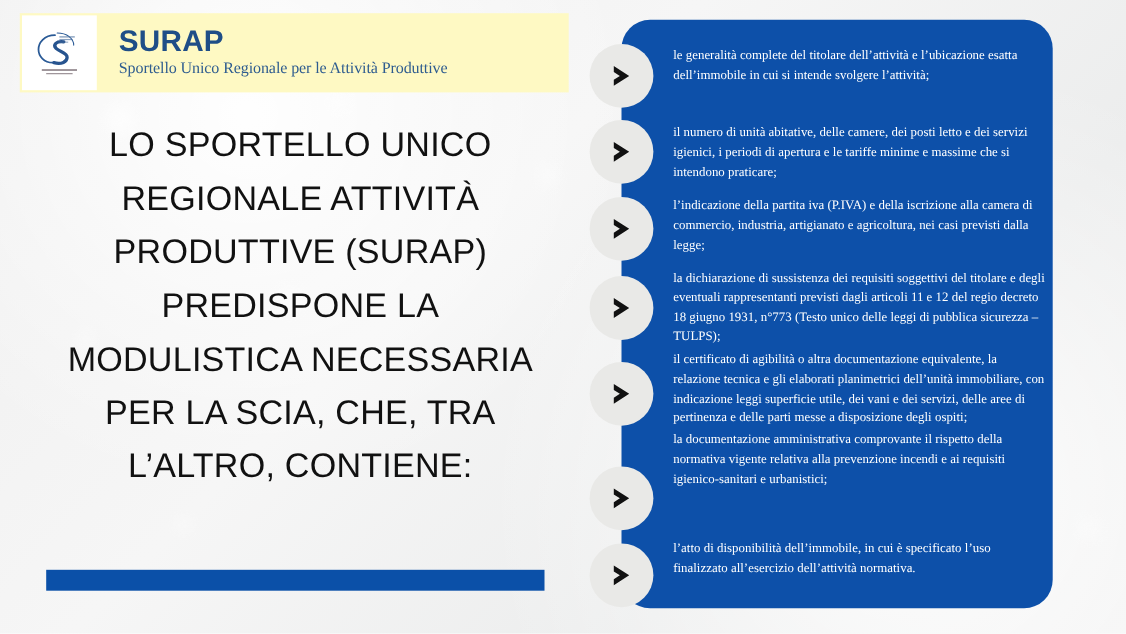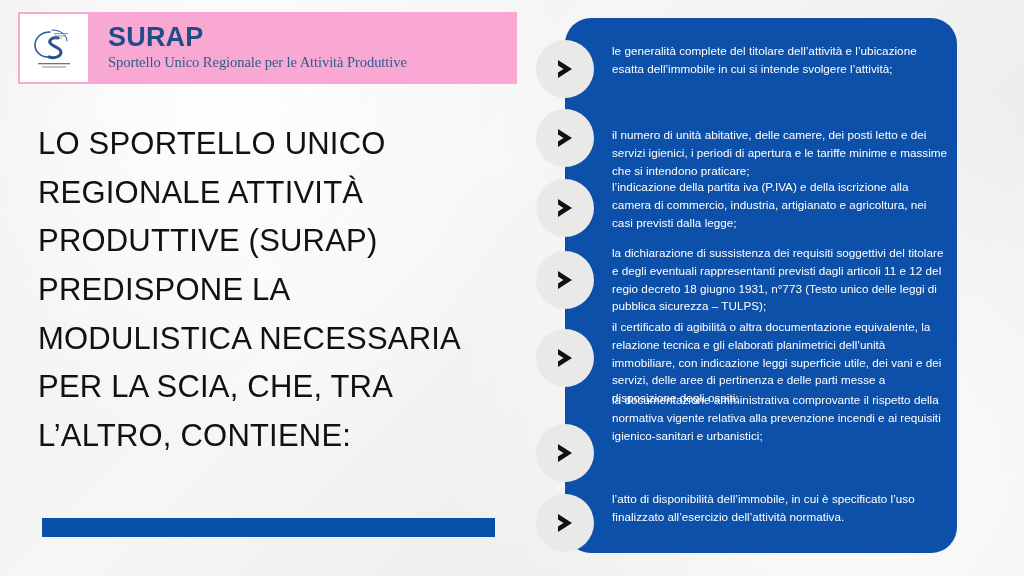--- a/index.html
+++ b/index.html
@@ -26,21 +26,21 @@
   .bk4 { left:70px;  top:300px; width:16px; height:16px; opacity:.5; }
   .bk5 { left:488px; top:150px; width:20px; height:20px; opacity:.45; }
   .bk6 { left:980px; top:470px; width:22px; height:22px; opacity:.4; }
   .bk7 { left:160px; top:470px; width:14px; height:14px; opacity:.45; }
 
   
   .header-band {
     position:absolute;
     left:18px; top:12px;
     width:499px; height:72px;
-    background:#f9a8d4;
+    background:#fef9c3;
     display:flex; align-items:center;
   }
 
   .logo-box {
     width:68px; height:68px;
     background:#ffffff;
     display:flex; align-items:center; justify-content:center;
     flex:0 0 auto;
     margin-left:2px;
   }
@@ -62,28 +62,29 @@
     line-height:1.3;
     margin-top:2px;
     letter-spacing:-0.1px;
     font-family:Liberation Serif, serif;
     text-align:right;
   }
 
   
   .lead-heading {
     position:absolute;
-    left:38px; top:120px;
+    left:38px; top:108px;
     width:470px;
     font-size:31px;
     line-height:1.57;
     color:#111111;
     letter-spacing:0.2px;
     font-weight:400;
     font-family:"Liberation Sans", sans-serif;
+    text-align:center;
   }
 
   
   .accent-bar {
     position:absolute;
     left:42px; top:518px;
     width:453px; height:19px;
     background:#0b50a8;
   }
 
@@ -119,21 +120,21 @@
   }
   .chev-wrap svg { display:block; }
 
   .bullet-text {
     position:absolute;
     left:76px;
     width:338px;
     color:#ffffff;
     font-size:11.7px;
     line-height:1.52;
-    font-family:Liberation Sans, sans-serif;
+    font-family:Liberation Serif, serif;
     letter-spacing:0.02px;
   }
 </style>
 </head>
 <body>
 
 <div class="bokeh bk1"></div>
 <div class="bokeh bk2"></div>
 <div class="bokeh bk3"></div>
 <div class="bokeh bk4"></div>
@@ -186,21 +187,21 @@
     </div>
     <div class="bullet-text" style="top:24px">le generalità complete del titolare dell’attività e l’ubicazione esatta dell’immobile in cui si intende svolgere l’attività;</div>
   </div>
 
   <div class="bullet">
     <div class="chev-wrap" style="top:91px">
       <svg width="26" height="26" viewBox="0 0 26 26">
         <path d="M6 4 L20 13 L6 22 L6 16.5 L11.5 13 L6 9.5 Z" fill="#111111"></path>
       </svg>
     </div>
-    <div class="bullet-text" style="top:108px">il numero di unità abitative, delle camere, dei posti letto e dei servizi igienici, i periodi di apertura e le tariffe minime e massime che si intendono praticare;</div>
+    <div class="bullet-text" style="top:94px">il numero di unità abitative, delle camere, dei posti letto e dei servizi igienici, i periodi di apertura e le tariffe minime e massime che si intendono praticare;</div>
   </div>
 
   <div class="bullet">
     <div class="chev-wrap" style="top:161px">
       <svg width="26" height="26" viewBox="0 0 26 26">
         <path d="M6 4 L20 13 L6 22 L6 16.5 L11.5 13 L6 9.5 Z" fill="#111111"></path>
       </svg>
     </div>
     <div class="bullet-text" style="top:160px">l’indicazione della partita iva (P.IVA) e della iscrizione alla camera di commercio, industria, artigianato e agricoltura, nei casi previsti dalla legge;</div>
   </div>

